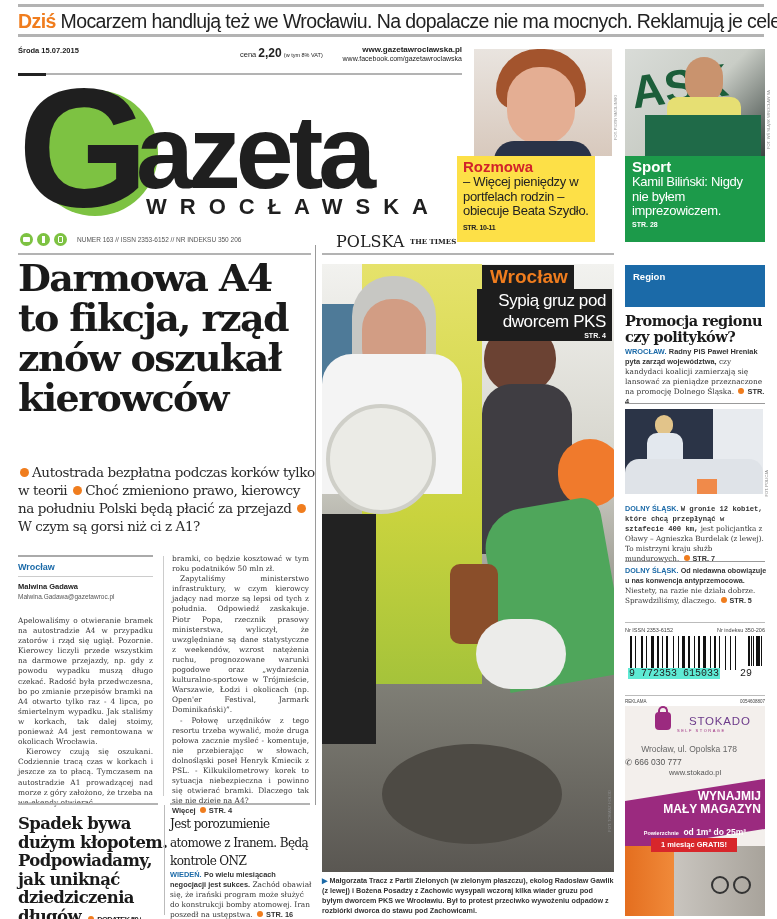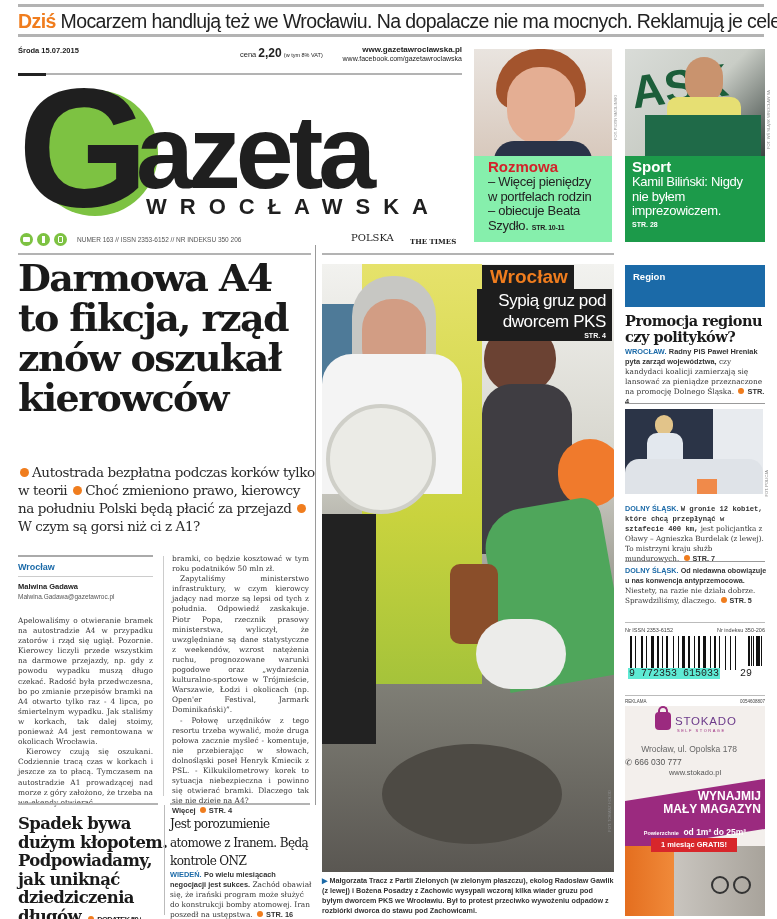--- a/index.html
+++ b/index.html
@@ -63,33 +63,33 @@
       <span style="position:absolute;left:3px;top:4px;width:7px;height:5px;background:#fff;border-radius:1px"></span>
     </span>
   <span style="width:13px;height:13px;border-radius:50%;background:#7dc242;display:inline-block;position:relative">
       <span style="position:absolute;left:5px;top:3px;width:3px;height:7px;background:#fff"></span>
     </span>
   <span style="width:13px;height:13px;border-radius:50%;background:#7dc242;display:inline-block;position:relative">
       <span style="position:absolute;left:4px;top:3px;width:5px;height:7px;border:1.5px solid #fff;border-radius:1px"></span>
     </span>
 </div>
 <div class="abs" style="left:77px;top:236px;font-size:6.5px;color:#555">NUMER 163 // ISSN 2353-6152 // NR INDEKSU 350 206</div>
-<div class="abs serif" style="left:351px;top:232px;font-size:10px;color:#222">POLSKA</div>
+<div class="abs serif" style="left:336px;top:232px;font-size:16px;color:#222">POLSKA</div>
 <div class="abs serif" style="left:410px;top:237px;font-size:7px;font-weight:bold;color:#222">THE TIMES</div>
 <div class="rule" style="left:18px;top:253px;width:293px;height:2px"></div>
 <div class="rule" style="left:322px;top:253px;width:292px;height:2px"></div>
 <div class="vrule" style="left:315px;top:245px;height:560px"></div>
 
 <div class="photo" style="left:474px;top:49px;width:138px;height:107px;background:linear-gradient(180deg,#e9e4df 0%,#d8c9bd 100%)">
   <div class="abs" style="left:22px;top:0;width:90px;height:60px;border-radius:45px 45px 20px 20px;background:#a3542d"></div>
   <div class="abs" style="left:33px;top:18px;width:68px;height:78px;border-radius:34px 34px 36px 36px;background:#e4ae93"></div>
   <div class="abs" style="left:20px;top:92px;width:98px;height:20px;border-radius:40px 40px 0 0;background:#2a3348"></div>
 </div>
 <div class="abs" style="left:613px;top:95px;font-size:4px;color:#999;writing-mode:vertical-rl;transform:rotate(180deg)">FOT. PIOTR SMOLIŃSKI</div>
-<div class="abs" style="left:474px;top:156px;width:138px;height:86px;background:#86efac;padding:3px 14px">
+<div class="abs" style="left:457px;top:156px;width:138px;height:86px;background:#fde047;padding:3px 6px">
   <div style="color:#d2232a;font-weight:bold;font-size:15px;line-height:16px">Rozmowa</div>
   <div style="font-size:13px;line-height:14.5px;color:#222;letter-spacing:-0.3px"><span>– Więcej pieniędzy w portfelach rodzin – obiecuje Beata Szydło.</span> <b style="font-size:7px">STR. 10-11</b></div>
 </div>
 
 <div class="photo" style="left:625px;top:49px;width:140px;height:107px;background:linear-gradient(135deg,#d9dcd8 0%,#c9cdc6 50%,#3a4440 100%)">
   <div class="abs" style="left:6px;top:10px;font-size:46px;font-weight:bold;color:#1c5e3a;transform:rotate(-8deg)">ASK</div>
   <div class="abs" style="left:60px;top:8px;width:38px;height:46px;border-radius:19px;background:#c9936e"></div>
   <div class="abs" style="left:42px;top:48px;width:74px;height:30px;background:#e6df73;border-radius:10px 10px 0 0"></div>
   <div class="abs" style="left:20px;top:66px;width:116px;height:44px;background:#1f6a48"></div>
 </div>
@@ -234,21 +234,21 @@
 <div class="abs" style="left:628px;top:668px;font-family:'Liberation Mono',monospace;font-size:10px;color:#222;background:#5eead4;padding:0 1px">9 772353 615033</div>
 <div class="abs" style="left:740px;top:668px;font-family:'Liberation Mono',monospace;font-size:10px;color:#222">29</div>
 
 <div class="thin" style="left:625px;top:695px;width:140px;background:#bbb"></div>
 <div class="abs" style="left:625px;top:699px;font-size:4.5px;color:#444">REKLAMA</div>
 <div class="abs" style="left:725px;top:699px;width:40px;text-align:right;font-size:4.5px;color:#444">0054608807</div>
 <div class="abs" style="left:625px;top:706px;width:140px;height:210px;background:#f3efec;overflow:hidden">
   <div class="abs" style="left:30px;top:6px;width:16px;height:18px;border-radius:4px;background:#9b2a7f">
       <div style="position:absolute;left:3px;top:-6px;width:10px;height:10px;border:2px solid #9b2a7f;border-radius:6px 6px 0 0;border-bottom:none"></div>
     </div>
-  <div class="abs" style="left:50px;top:9px;font-size:11.5px;color:#6c3a8a;letter-spacing:0.8px">STOKADO</div>
+  <div class="abs" style="left:64px;top:9px;font-size:11.5px;color:#6c3a8a;letter-spacing:0.8px">STOKADO</div>
   <div class="abs" style="left:52px;top:22px;font-size:4px;color:#9b2a7f;letter-spacing:1.5px">SELF STORAGE</div>
   <div class="abs" style="left:0;top:38px;width:128px;text-align:center;font-size:8.5px;color:#666">Wrocław, ul. Opolska 178</div>
   <div class="abs" style="left:0;top:51px;width:140px;text-align:left;font-size:8.5px;color:#555"><span>✆</span> <span>666 030 777</span></div>
   <div class="abs" style="left:0;top:62px;width:140px;text-align:center;font-size:7.5px;color:#555">www.stokado.pl</div>
   <div class="abs" style="left:-10px;top:84px;width:160px;height:50px;background:#9b2a7f;transform:skewY(-9deg)"></div>
   <div class="abs" style="left:0;top:84px;width:136px;text-align:right;font-size:12px;line-height:13px;font-weight:bold;color:#fff">
       <div>WYNAJMIJ</div>
       <div>MAŁY MAGAZYN</div>
     </div>
   <div class="abs" style="left:0;top:115px;width:140px;text-align:center;color:#fff;font-weight:bold"><span style="font-size:5.5px">Powierzchnie</span> <span style="font-size:8.5px">od 1m² do 25m²</span></div>

